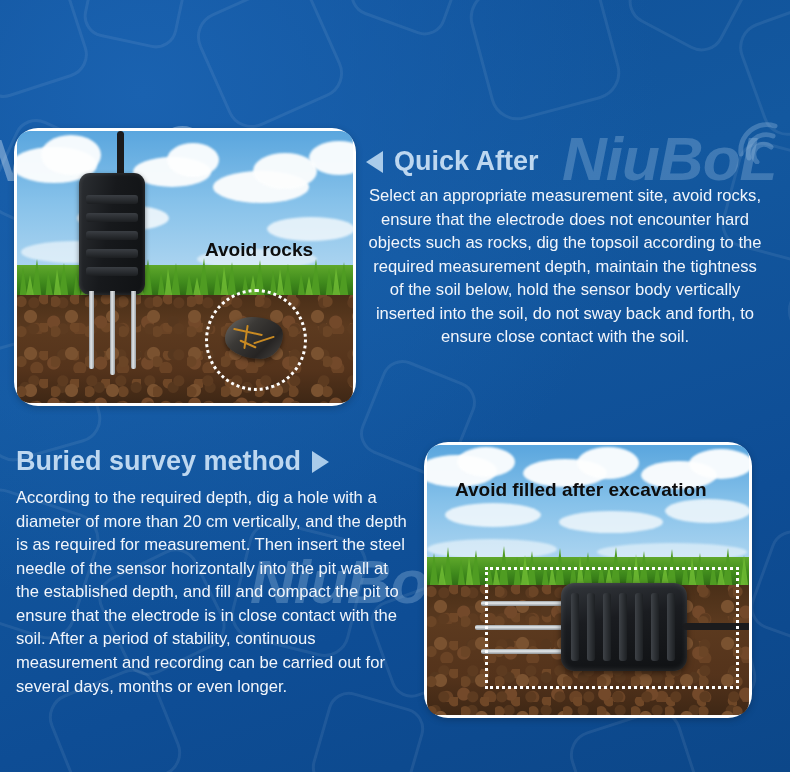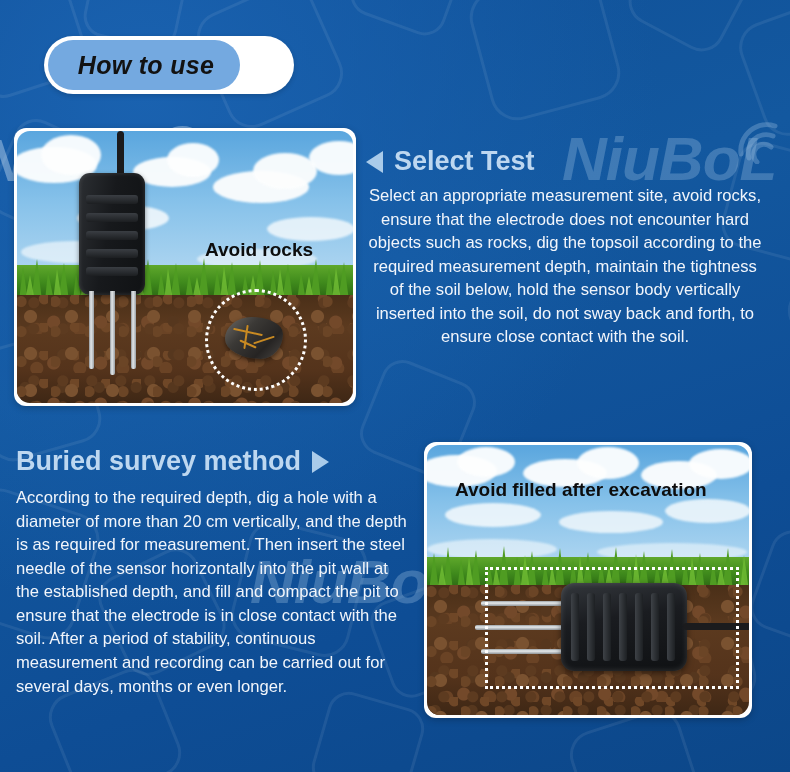--- a/index.html
+++ b/index.html
@@ -38,21 +38,21 @@
     display:flex;align-items:center;justify-content:center;
     font-size:25px;font-weight:bold;font-style:italic;
     color:#121212;letter-spacing:.3px;
     white-space:nowrap;
   }
 
   
   .card{
     position:absolute;
     background:#ffffff;
-    border-radius:12px;
+    border-radius:24px;
     padding:3px;
     box-sizing:border-box;
     box-shadow:0 2px 7px rgba(0,0,0,.22);
     text-align:right;
   }
   .card-inner{
     position:relative;width:100%;height:100%;
     border-radius:13px;overflow:hidden;
   }
   #card-top{left:14px;top:128px;width:342px;height:278px;}
@@ -175,25 +175,20 @@
         <rect x="560" y="600" width="124" height="124" rx="25" transform="rotate(24 622 662)"></rect>
         <rect x="700" y="660" width="108" height="108" rx="22" transform="rotate(-14 754 714)"></rect>
         <rect x="820" y="600" width="100" height="100" rx="21" transform="rotate(20 870 650)"></rect>
         <rect x="120" y="740" width="110" height="110" rx="23" transform="rotate(-22 175 795)"></rect>
         <rect x="380" y="760" width="96" height="96" rx="20" transform="rotate(16 428 808)"></rect>
         <rect x="640" y="780" width="112" height="112" rx="23" transform="rotate(-18 696 836)"></rect>
       </g>
     </svg>
   </div>
 
-  <div class="pill-outer">
-    <div class="pill-inner">
-      <div class="pill-label">How to use</div>
-    </div>
-  </div>
 
   <div class="watermark" style="left:562px;top:123px;font-size:62px;">
     <span>NiuBoL</span>
   </div>
   <svg class="wm-wifi" style="left:735px;top:120px;width:54px;height:44px;" viewBox="0 0 54 44">
     <g fill="none" stroke="rgba(168,201,233,0.30)" stroke-width="5" stroke-linecap="round">
       <path d="M6 34 A26 26 0 0 1 40 6"></path>
       <path d="M14 38 A18 18 0 0 1 38 16"></path>
       <path d="M22 42 A10 10 0 0 1 36 27"></path>
     </g>
@@ -298,21 +293,21 @@
         <div class="rock-vein" style="left:20px;top:8px;width:2px;height:24px;transform:rotate(8deg);"></div>
         <div class="rock-vein" style="left:28px;top:22px;width:22px;height:2px;transform:rotate(-18deg);"></div>
         <div class="rock-vein" style="left:14px;top:26px;width:18px;height:2px;transform:rotate(24deg);"></div>
       </div>
 
     </div>
   </div>
 
   <div class="section-title" id="quick-test-title">
     <span class="tri-left"></span>
-    <span>Select Test</span>
+    <span>Quick After</span>
   </div>
   <div class="body-text" id="quick-test-body">Select an appropriate measurement site, avoid rocks, ensure that the electrode does not encounter hard objects such as rocks, dig the topsoil according to the required measurement depth, maintain the tightness of the soil below, hold the sensor body vertically inserted into the soil, do not sway back and forth, to ensure close contact with the soil.</div>
 
   <div class="section-title" id="buried-title">
     <span>Buried survey method</span>
     <span class="tri-right"></span>
   </div>
   <div class="body-text" id="buried-body">According to the required depth, dig a hole with a diameter of more than 20 cm vertically, and the depth is as required for measurement. Then insert the steel needle of the sensor horizontally into the pit wall at the established depth, and fill and compact the pit to ensure that the electrode is in close contact with the soil. After a period of stability, continuous measurement and recording can be carried out for several days, months or even longer.</div>
 
   <div class="card" id="card-bottom">

